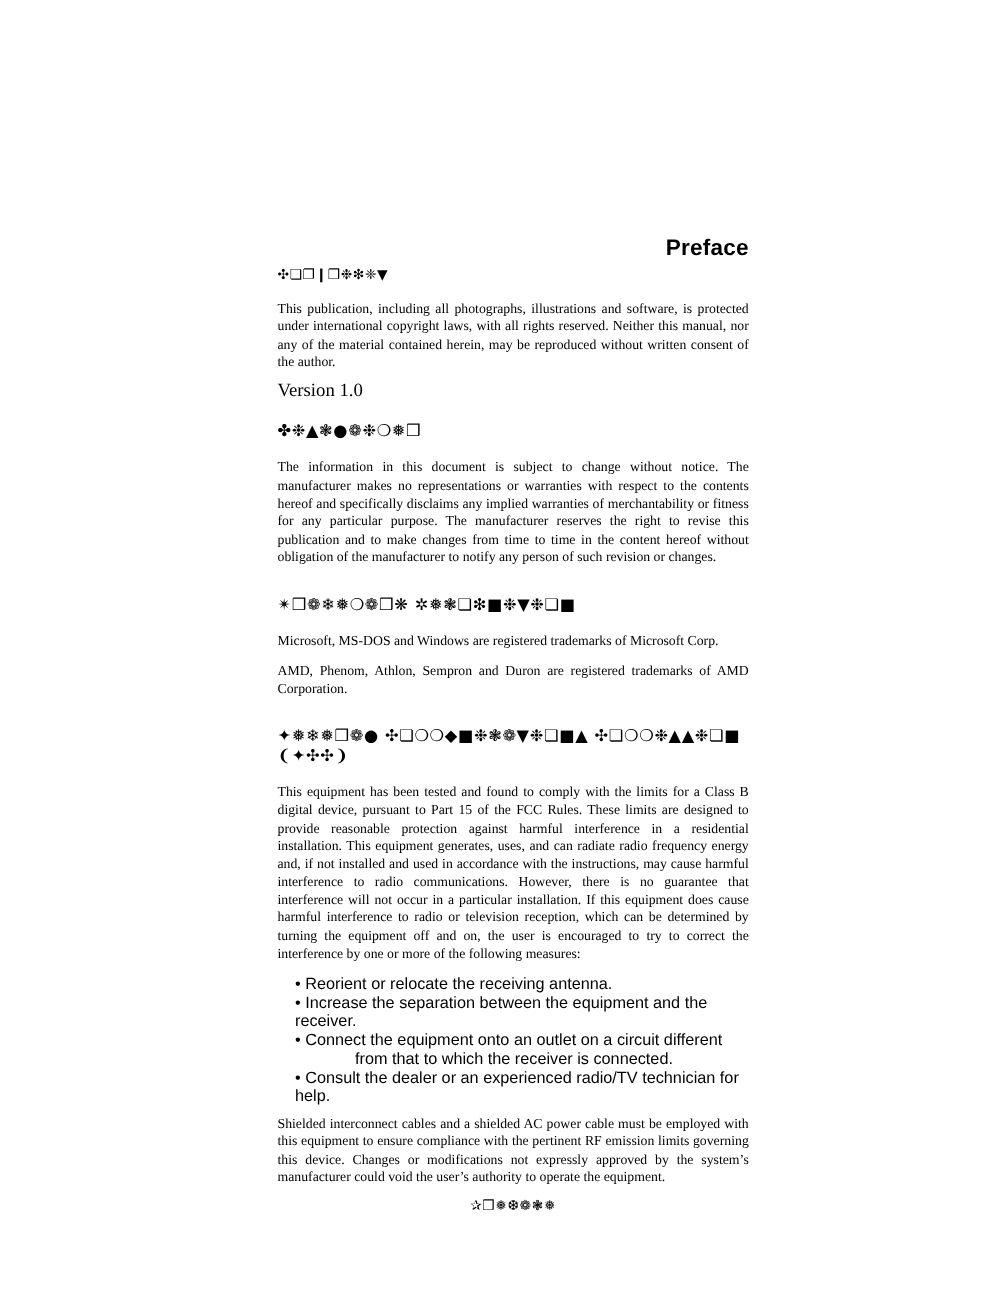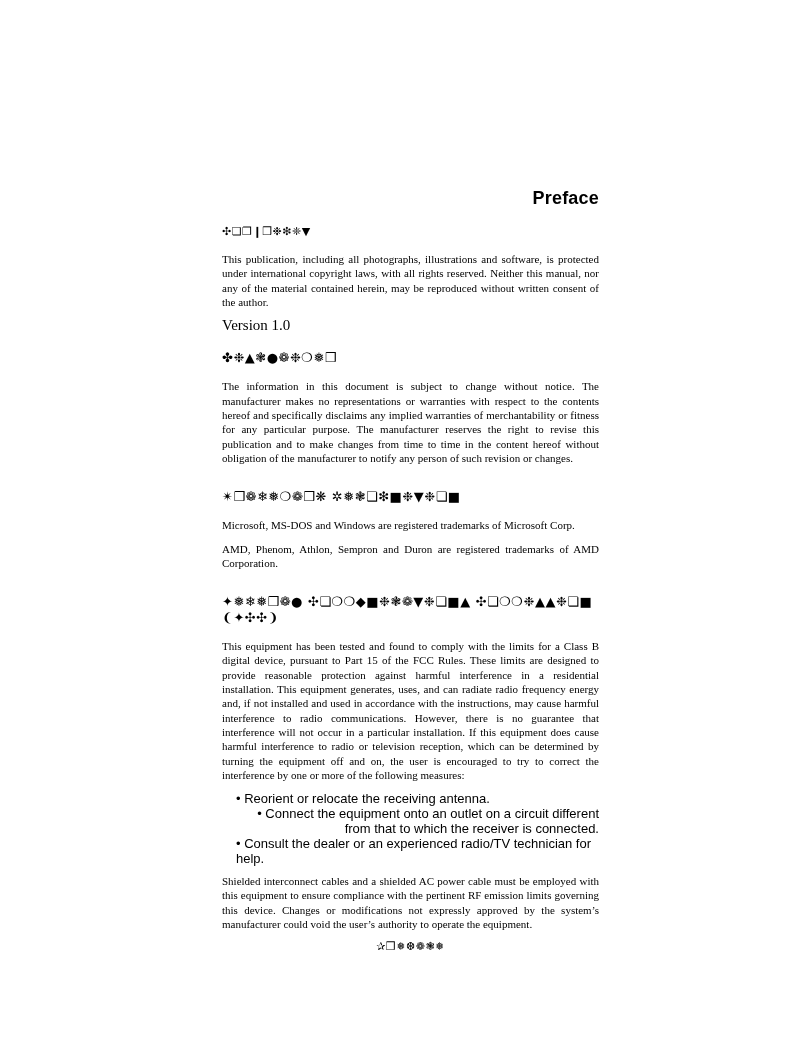--- a/index.html
+++ b/index.html
@@ -19,21 +19,21 @@
     top: 188px;
     width: 377px;
   }
   .title {
     font-family: "Liberation Sans", sans-serif;
     font-weight: bold;
     font-size: 18px;
     line-height: 21px;
     text-align: right;
     letter-spacing: 0.2px;
-    margin-bottom: 16px;
+    margin-bottom: 4px;
   }
   .ding {
     font-family: "DejaVu Sans", sans-serif;
     font-weight: bold;
     letter-spacing: 0.5px;
     color: #000;
   }
   h2.ding-sm { font-size: 11px; line-height: 14px; margin: 0 0 13px 0; }
   h2.ding-lg { font-size: 13px; line-height: 16px; margin: 18px 0 13px 0; }
   h2.gap-lg  { margin-top: 24px; }
@@ -52,21 +52,20 @@
     list-style: none;
     font-family: "Liberation Sans", sans-serif;
     font-size: 13px;
     line-height: 15px;
     margin: 2px 0 8px 14px;
   }
   ul.bullets li::before { content: "\2022\00a0"; }
   ul.bullets li.hang {
     padding-left: 48px;
     text-indent: -48px;
-    text-align: right;
   }
   .footer-glyphs {
     font-size: 11px;
     text-align: center;
     margin-top: 4px;
     letter-spacing: 0.5px;
   }
 </style>
 </head>
 <body>
@@ -91,20 +90,21 @@
       <h2 class="ding ding-lg gap-lg">✴❒❁❄❅❍❁❒❋ ✲❅❃❏❇■❉▼❉❏■</h2>
       <p class="body">Microsoft, MS-DOS and Windows are registered trademarks of Microsoft Corp.</p>
       <p class="body">AMD, Phenom, Athlon, Sempron and Duron are registered trademarks of AMD Corporation.</p>
     </section>
 
     <section>
       <h2 class="ding ding-lg gap-lg">✦❅❄❅❒❁● ✣❏❍❍◆■❉❃❁▼❉❏■▲ ✣❏❍❍❉▲▲❉❏■ ❨✦✣✣❩</h2>
       <p class="body">This equipment has been tested and found to comply with the limits for a Class B digital device, pursuant to Part 15 of the FCC Rules. These limits are designed to provide reasonable protection against harmful interference in a residential installation. This equipment generates, uses, and can radiate radio frequency energy and, if not installed and used in accordance with the instructions, may cause harmful interference to radio communications. However, there is no guarantee that interference will not occur in a particular installation. If this equipment does cause harmful interference to radio or television reception, which can be determined by turning the equipment off and on, the user is encouraged to try to correct the interference by one or more of the following measures:</p>
       <ul class="bullets">
         <li>Reorient or relocate the receiving antenna.</li>
+        <li>Increase the separation between the equipment and the receiver.</li>
         <li class="hang">Connect the equipment onto an outlet on a circuit different from that to which the receiver is connected.</li>
         <li>Consult the dealer or an experienced radio/TV technician for help.</li>
       </ul>
       <p class="body">Shielded interconnect cables and a shielded AC power cable must be employed with this equipment to ensure compliance with the pertinent RF emission limits governing this device. Changes or modifications not expressly approved by the system’s manufacturer could void the user’s authority to operate the equipment.</p>
     </section>
 
     <div class="ding footer-glyphs">✰❒❅❆❁❃❅</div>
 
   </div>
 </div>

